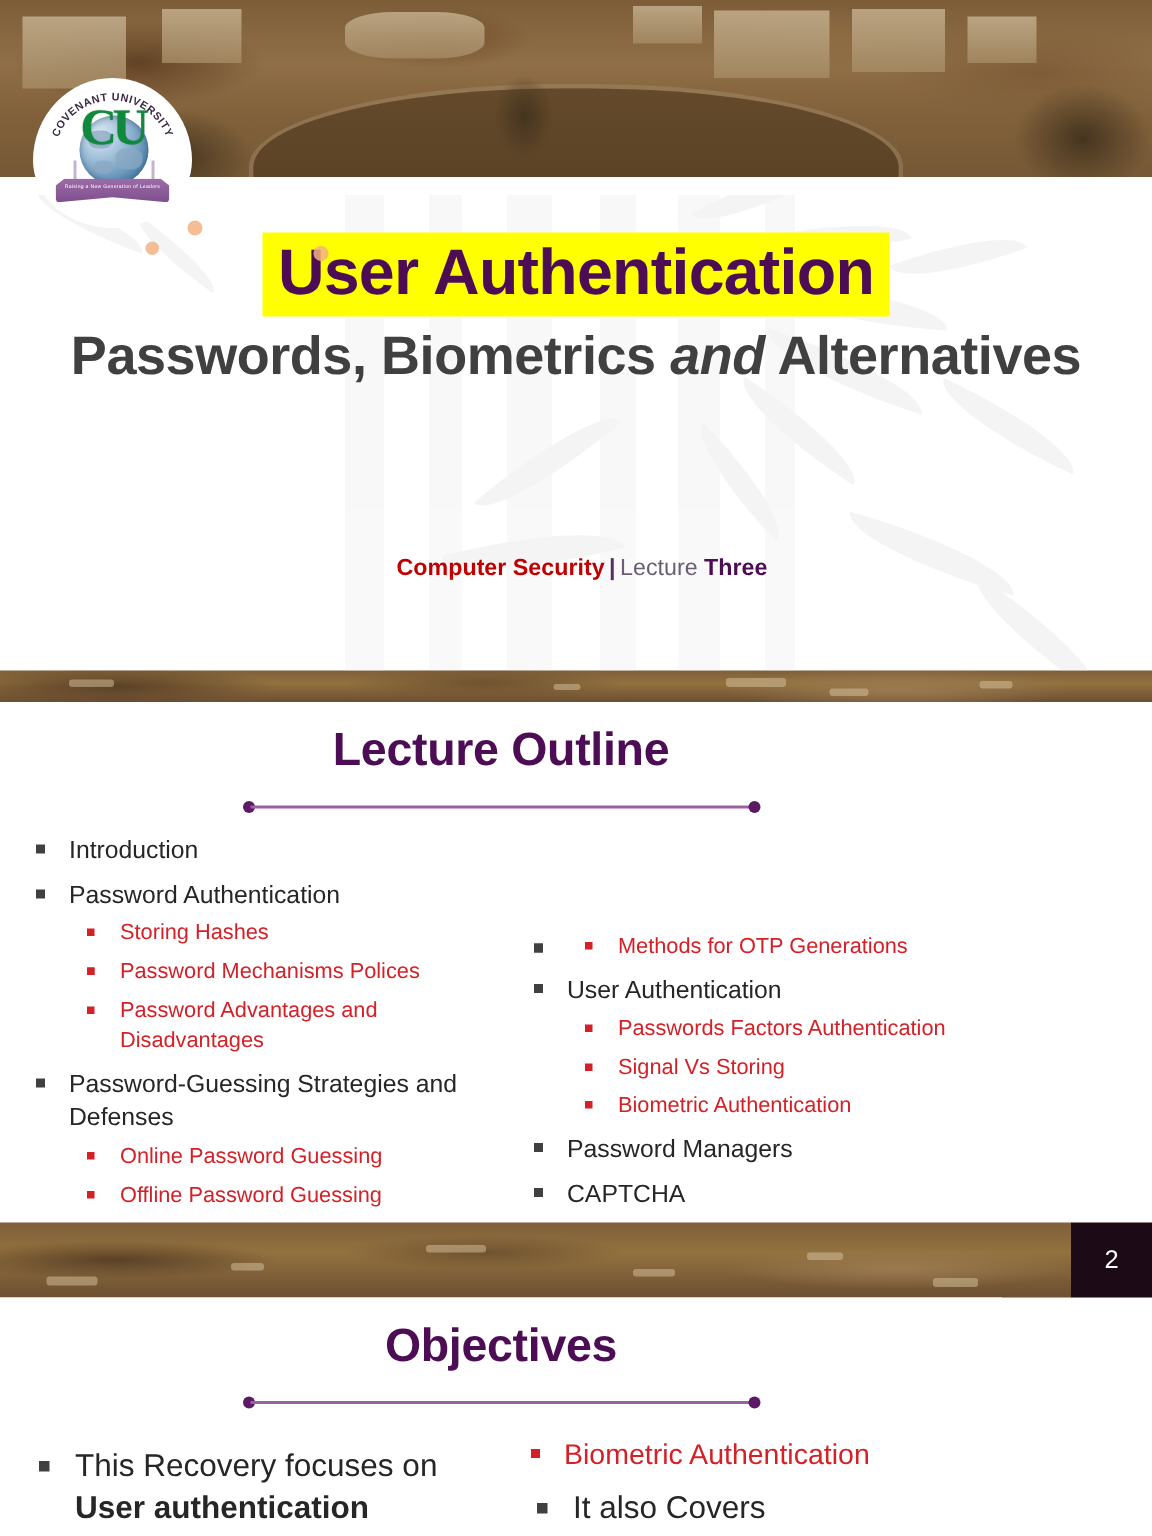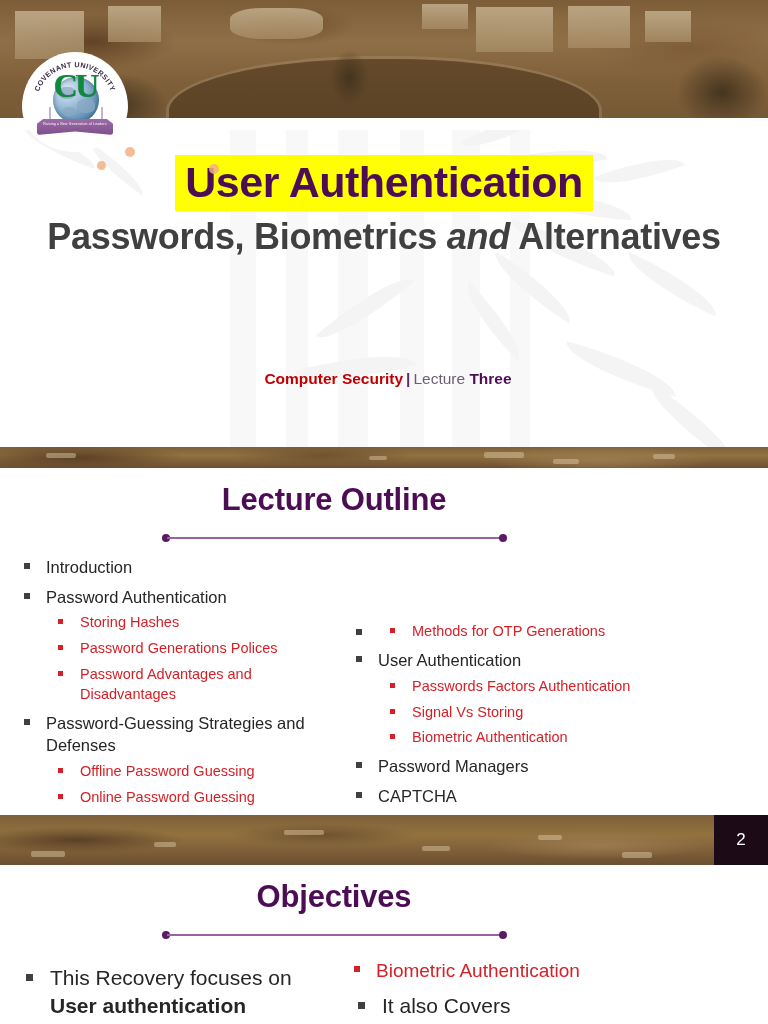--- a/index.html
+++ b/index.html
@@ -427,28 +427,28 @@
   </div>
 
   <div class="cols">
     <div class="col left">
       <ul class="lvl1">
         <li><span class="bul"></span><span>Introduction</span></li>
         <li><span class="bul"></span><span>Password Authentication</span>
           <ul class="lvl2">
             <li><span class="bul"></span><span>Storing Hashes</span></li>
             <li><span class="bul"></span></li>
-            <li><span class="bul"></span><span>Password Generations Polices</span></li>
+            <li><span class="bul"></span><span>Password Mechanisms Polices</span></li>
             <li><span class="bul"></span><span>Password Advantages and Disadvantages</span></li>
           </ul>
         </li>
         <li><span class="bul"></span><span>Password-Guessing Strategies and Defenses</span>
           <ul class="lvl2">
+            <li><span class="bul"></span><span>Online Password Guessing</span></li>
             <li><span class="bul"></span><span>Offline Password Guessing</span></li>
-            <li><span class="bul"></span><span>Online Password Guessing</span></li>
           </ul>
         </li>
       </ul>
     </div>
 
     <div class="col right">
       <ul class="lvl1">
         <li><span class="bul"></span></li>
         <li><span class="bul"></span>
           <ul class="lvl2">

